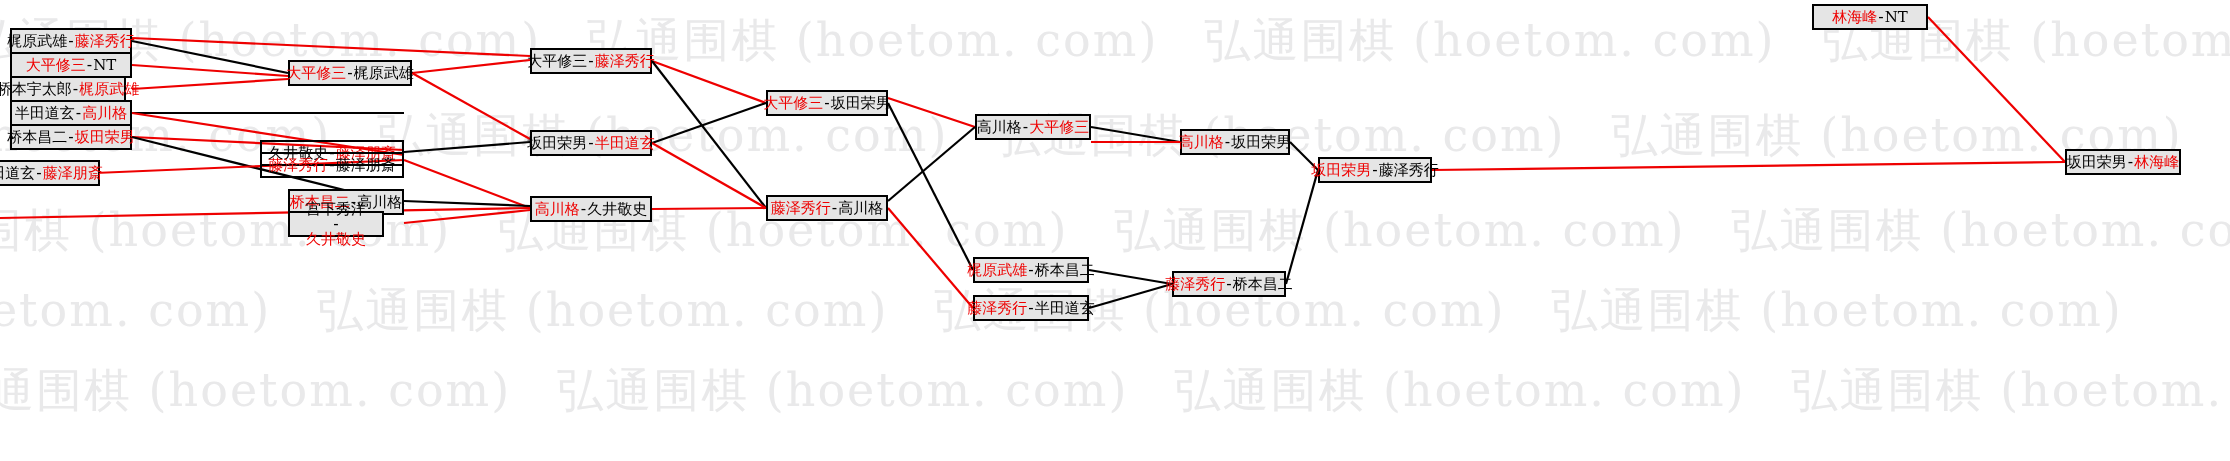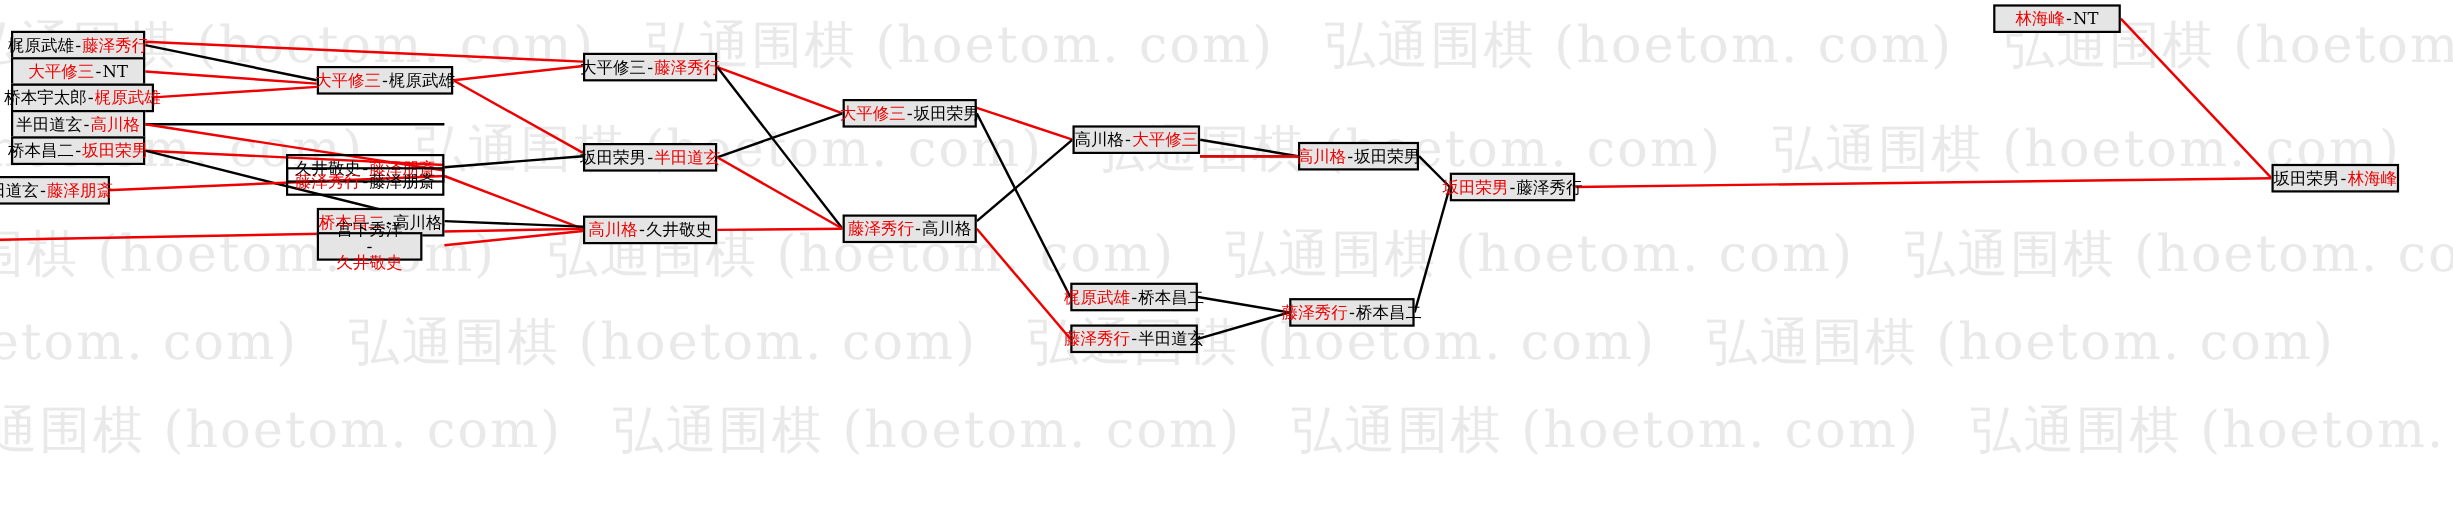--- a/index.html
+++ b/index.html
@@ -124,21 +124,21 @@
       <div class="node" style="left: 10px; top: 28px; width: 122px;">
         <span class="l">梶原武雄</span>
         <span class="sep">-</span>
         <span class="w">藤泽秀行</span>
       </div>
       <div class="node" style="left: 10px; top: 52px; width: 122px;">
         <span class="w">大平修三</span>
         <span class="sep">-</span>
         <span class="l nt">NT</span>
       </div>
-      <div class="node" style="left: 10px; top: 76px; width: 130px;">
+      <div class="node" style="left: 10px; top: 76px; width: 116px;">
         <span class="l">桥本宇太郎</span>
         <span class="sep">-</span>
         <span class="w">梶原武雄</span>
       </div>
       <div class="node" style="left: 10px; top: 100px; width: 122px;">
         <span class="l">半田道玄</span>
         <span class="sep">-</span>
         <span class="w">高川格</span>
       </div>
       <div class="node" style="left: 10px; top: 124px; width: 122px;">

